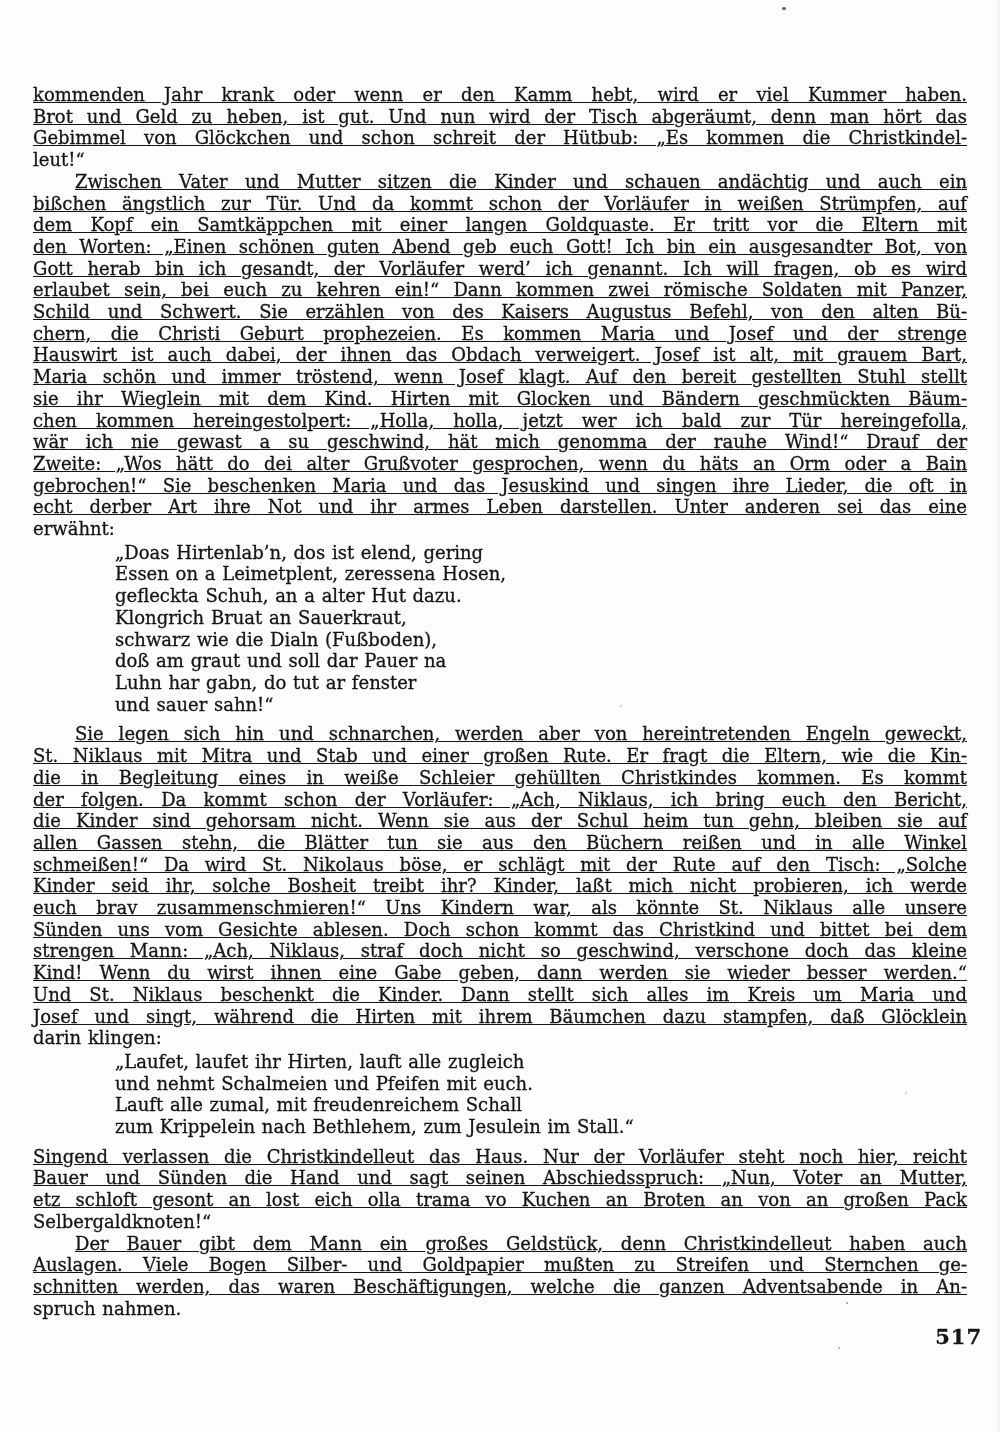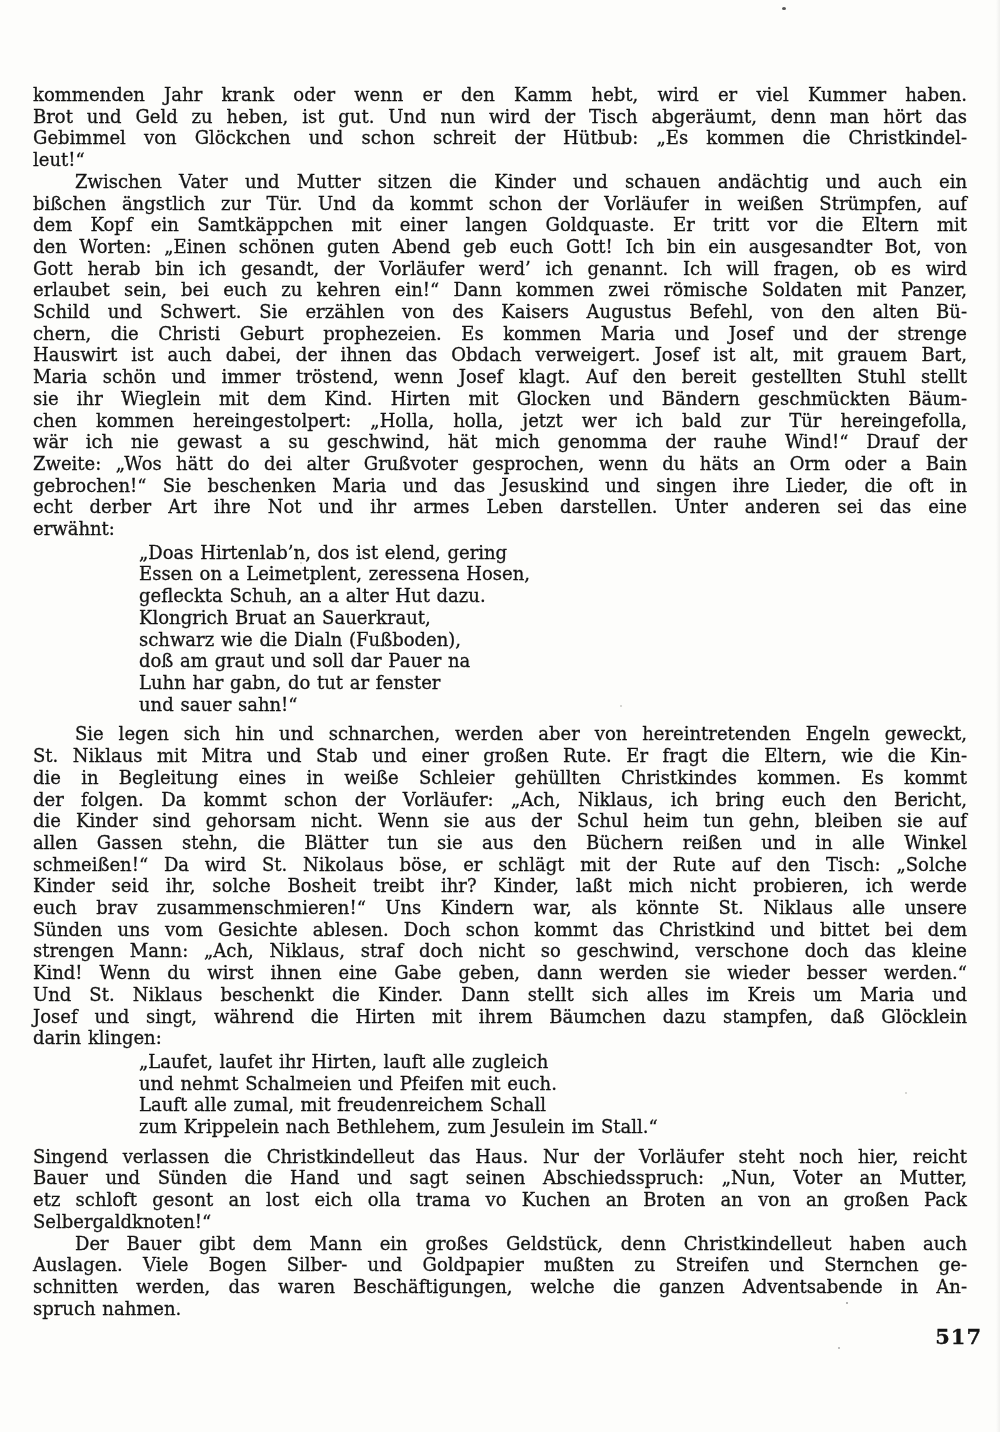--- a/index.html
+++ b/index.html
@@ -26,23 +26,24 @@
     font-size: 18px;
     line-height: 21.7px;
     word-spacing: 1px;
   }
   .block { margin: 0; }
   .block.verse { margin: 2px 0 8px 0; }
   .line { text-align: left; }
   .line.just {
     text-align: justify;
     text-align-last: justify;
+    text-decoration: underline;
   }
   .line.first { text-indent: 42px; }
-  .verse .line { margin-left: 106px; }
+  .verse .line { margin-left: 82px; }
   .pageno {
     position: absolute;
     top: 1324px;
     right: 18px;
     font-size: 21px;
     font-weight: bold;
     letter-spacing: 1px;
   }
   
   .speck {

